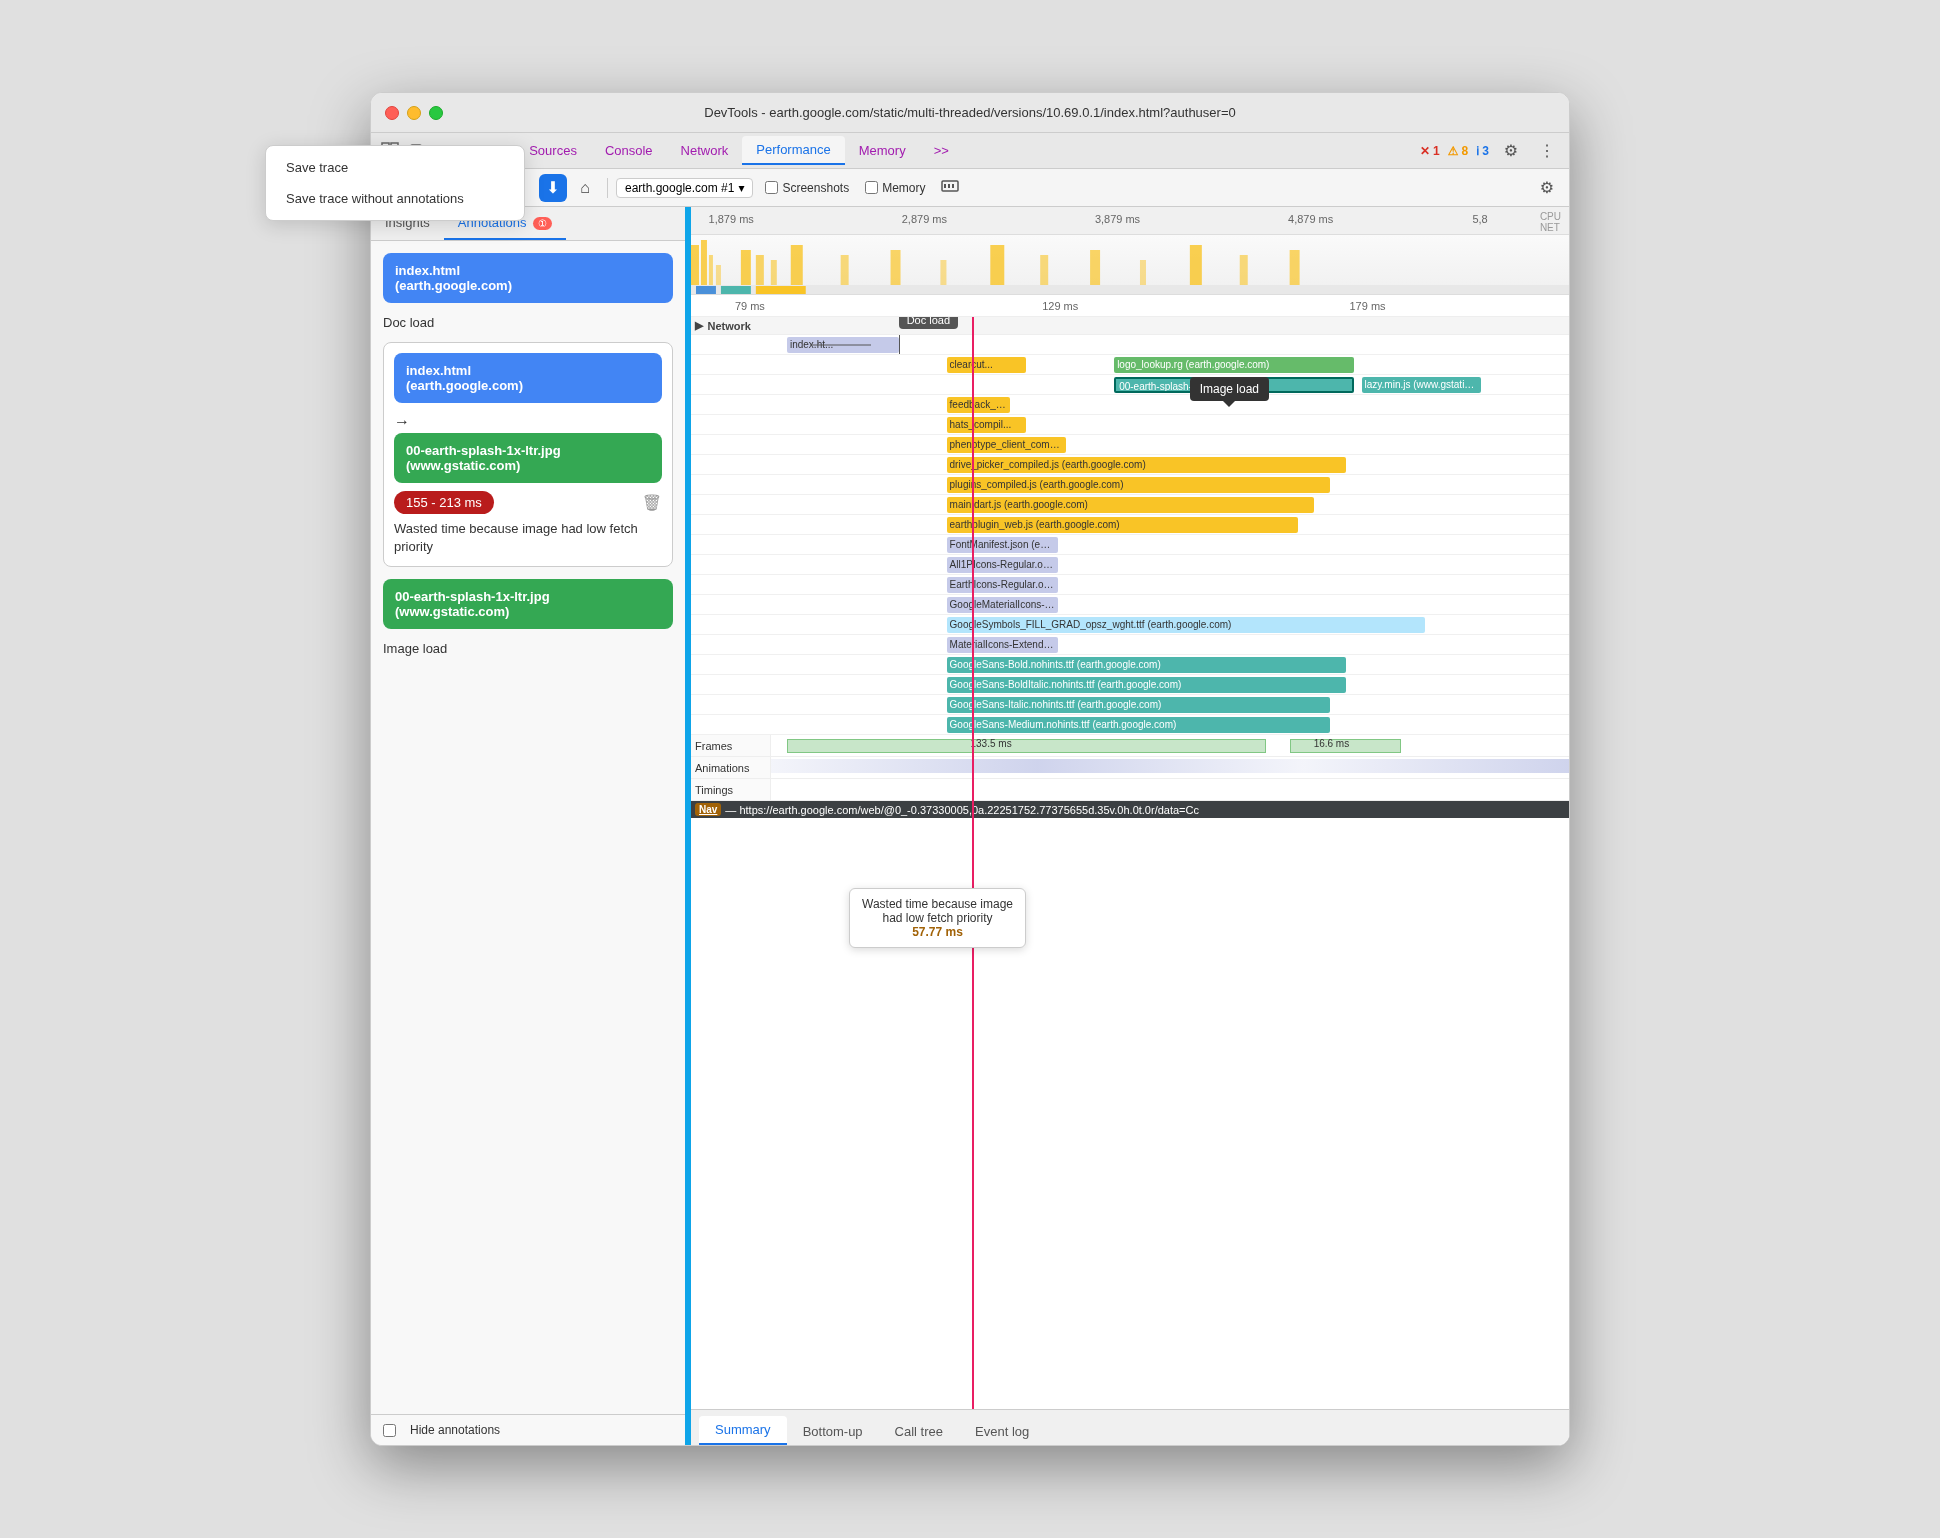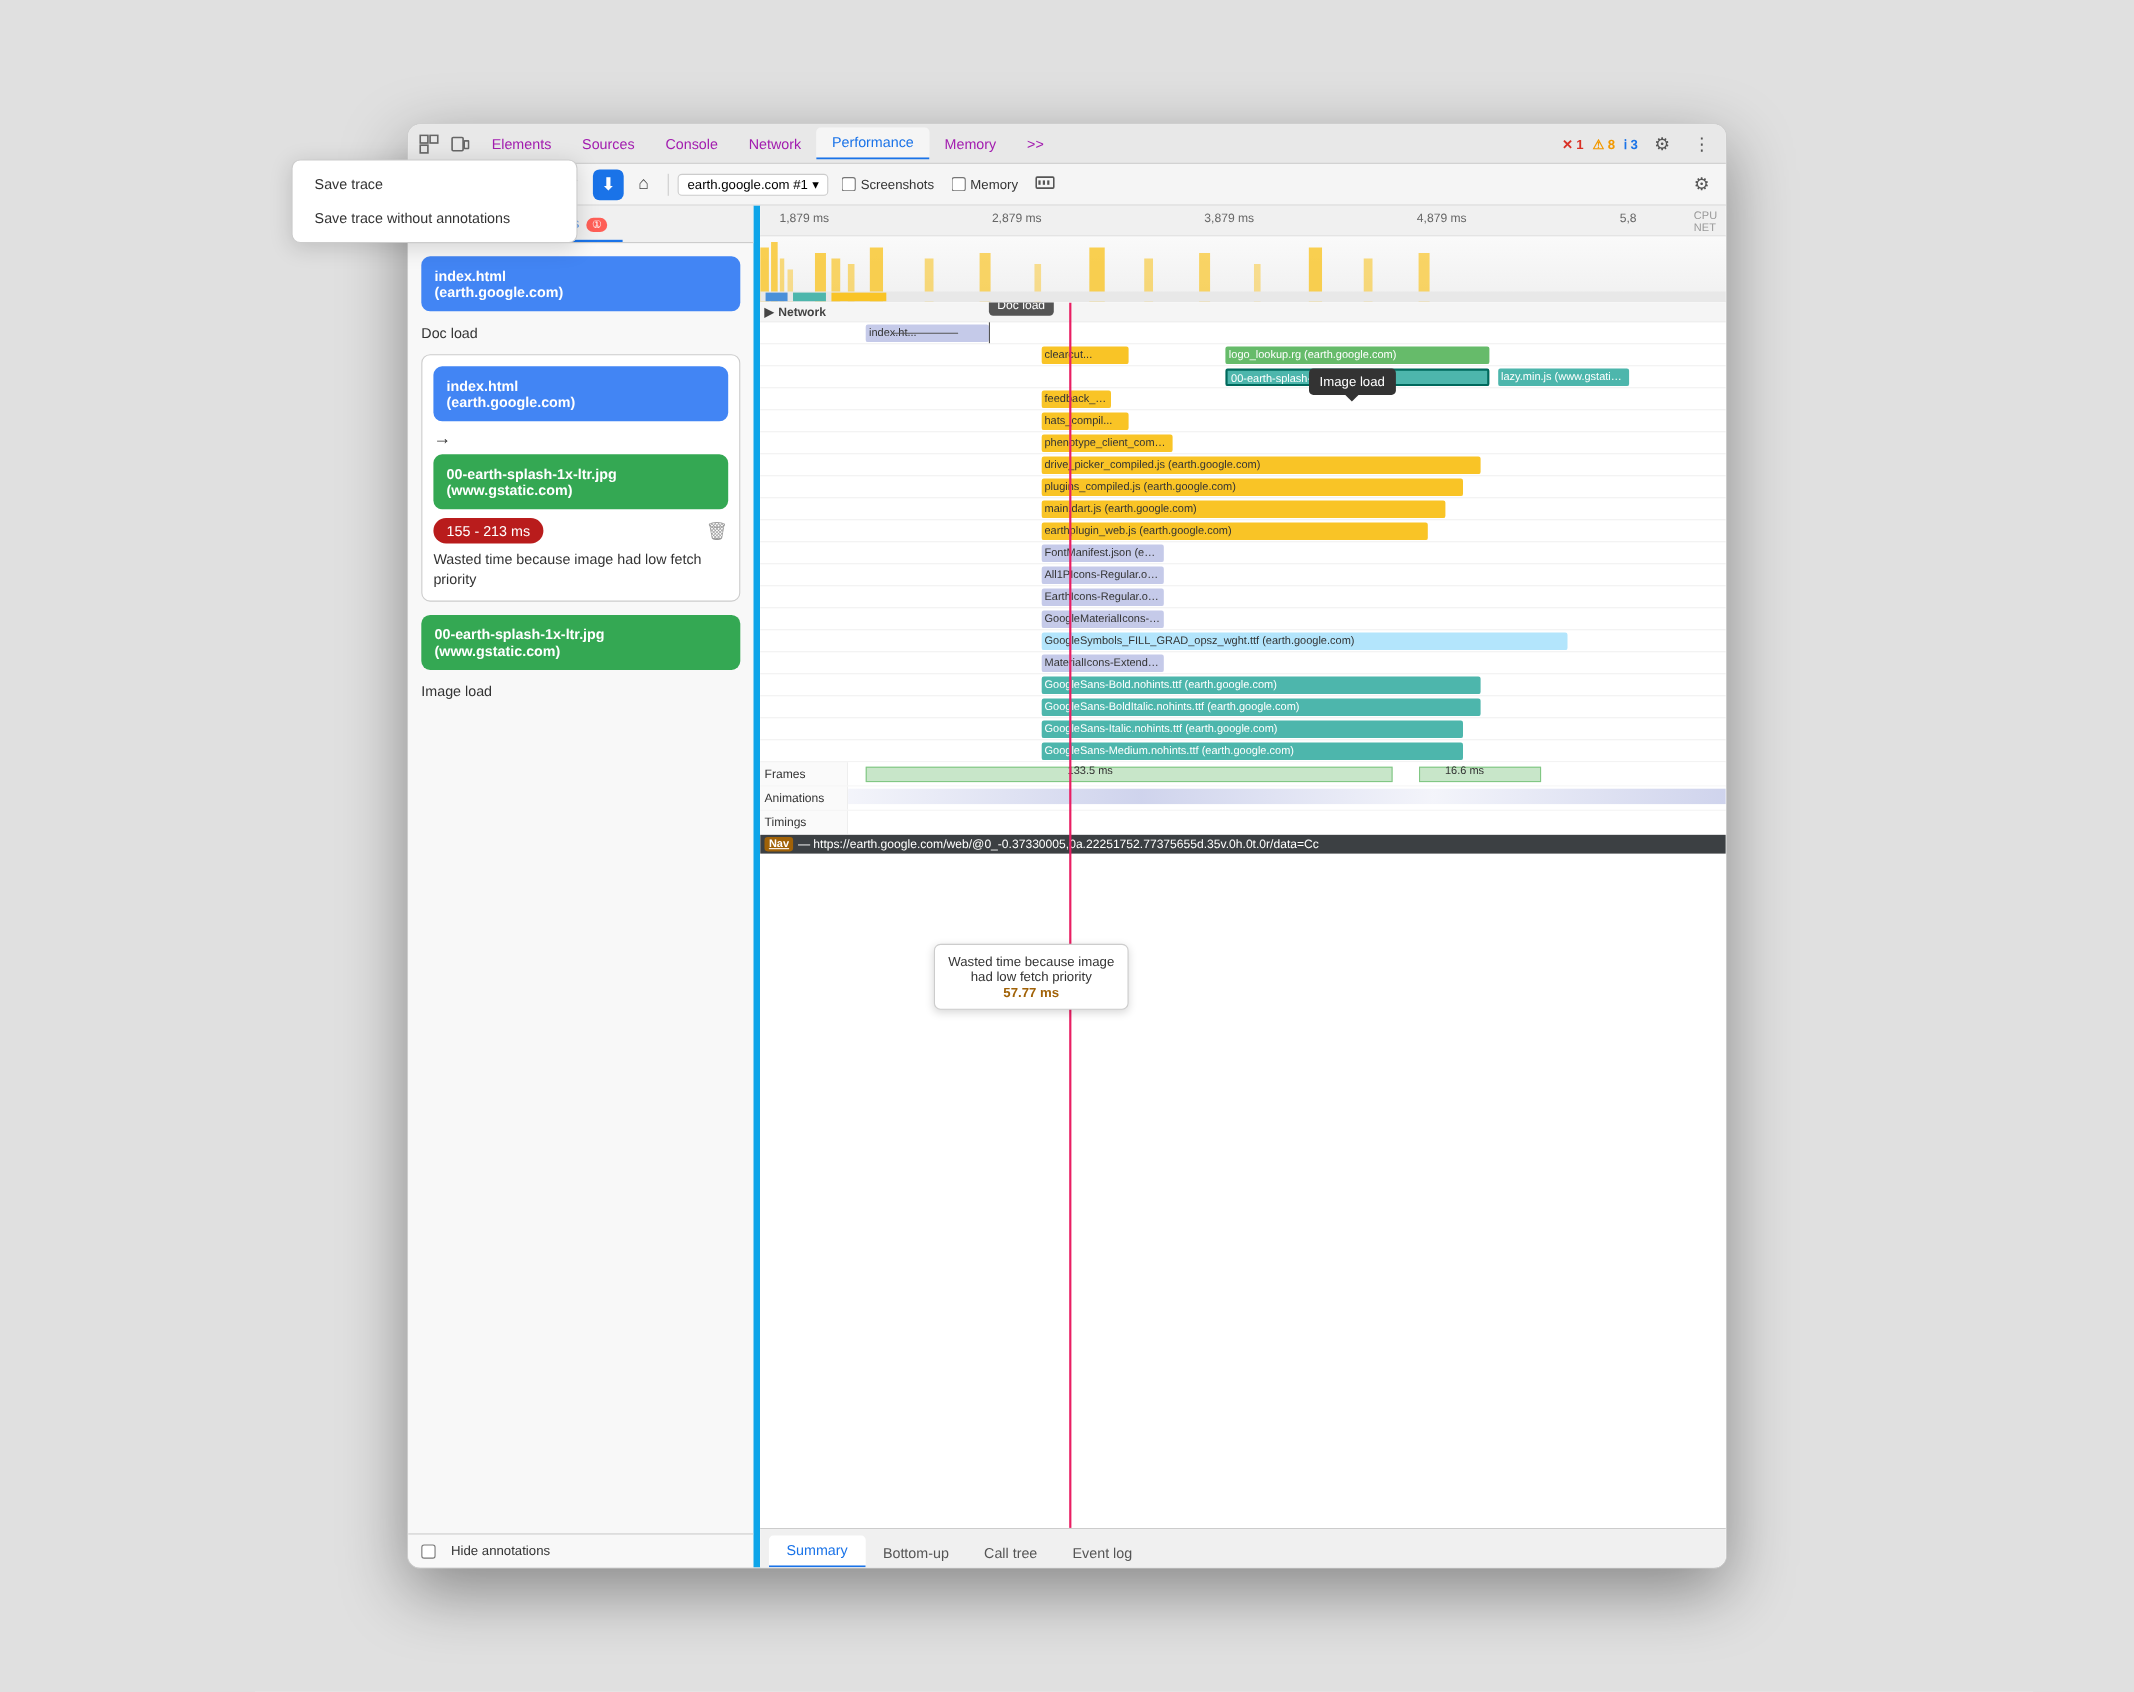--- a/index.html
+++ b/index.html
@@ -512,20 +512,28 @@
       position: absolute;
       font-size: 11px;
       color: #666;
     }
   </style>
 </head>
 <body>
 
 <div class="window">
 
+  <div class="titlebar">
+    <div class="traffic-lights">
+      <div class="traffic-light tl-red"></div>
+      <div class="traffic-light tl-yellow"></div>
+      <div class="traffic-light tl-green"></div>
+    </div>
+    <span class="titlebar-text">DevTools - earth.google.com/static/multi-threaded/versions/10.69.0.1/index.html?authuser=0</span>
+  </div>
 
   <div class="tab-bar">
     <div class="tab-bar-left">
       <div class="devtools-icon">
         <svg width="18" height="18" viewBox="0 0 18 18" fill="none">
           <rect x="1" y="1" width="7" height="7" stroke="#666" stroke-width="1.5" fill="none"></rect>
           <rect x="10" y="1" width="7" height="7" stroke="#666" stroke-width="1.5" fill="none"></rect>
           <rect x="1" y="10" width="7" height="7" stroke="#666" stroke-width="1.5" fill="none"></rect>
         </svg>
       </div>
@@ -686,20 +694,25 @@
           <rect x="550" y="20" width="8" height="40" fill="#f9c426" opacity="0.6"></rect>
           <rect x="600" y="15" width="10" height="45" fill="#f9c426" opacity="0.7"></rect>
 
           <rect x="0" y="50" width="880" height="10" fill="#e8e8e8"></rect>
           <rect x="5" y="51" width="20" height="8" fill="#4a90d9"></rect>
           <rect x="30" y="51" width="30" height="8" fill="#4db6ac"></rect>
           <rect x="65" y="51" width="50" height="8" fill="#f9c426"></rect>
         </svg>
       </div>
 
+      <div class="sub-ruler">
+        <span class="sub-ruler-mark" style="left: 5%">79 ms</span>
+        <span class="sub-ruler-mark" style="left: 40%">129 ms</span>
+        <span class="sub-ruler-mark" style="left: 75%">179 ms</span>
+      </div>
 
       <div class="flame-area" style="position: relative;">
 
         <div class="vertical-line" style="left: 32%; height: 100%;"></div>
 
         <div class="image-load-tooltip">Image load</div>
 
         <div class="wasted-annotation" style="left: 18%; top: 55%; transform: translateY(-50%);">
           <div>Wasted time because image<br>had low fetch priority</div>
           <div class="wasted-time-ms">57.77 ms</div>

